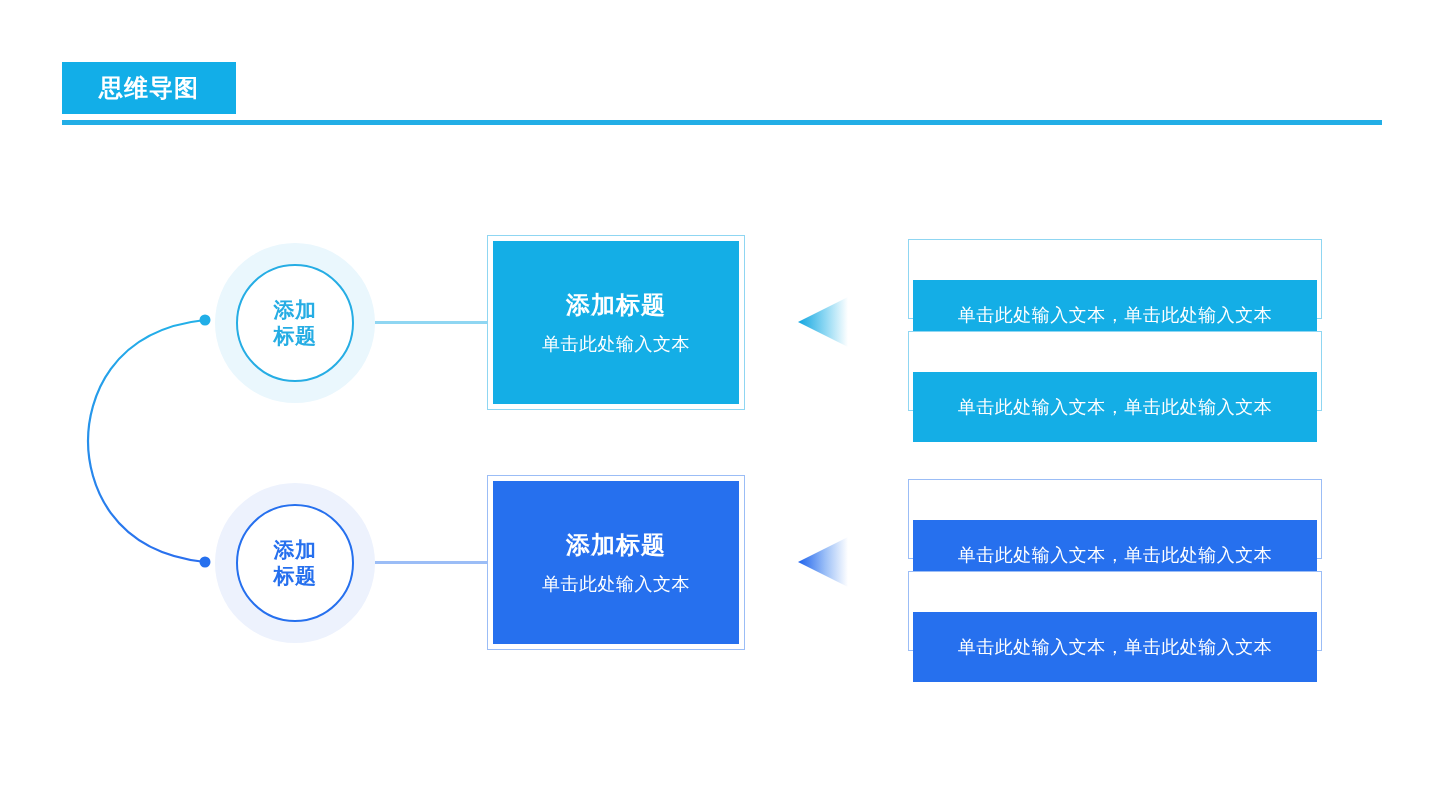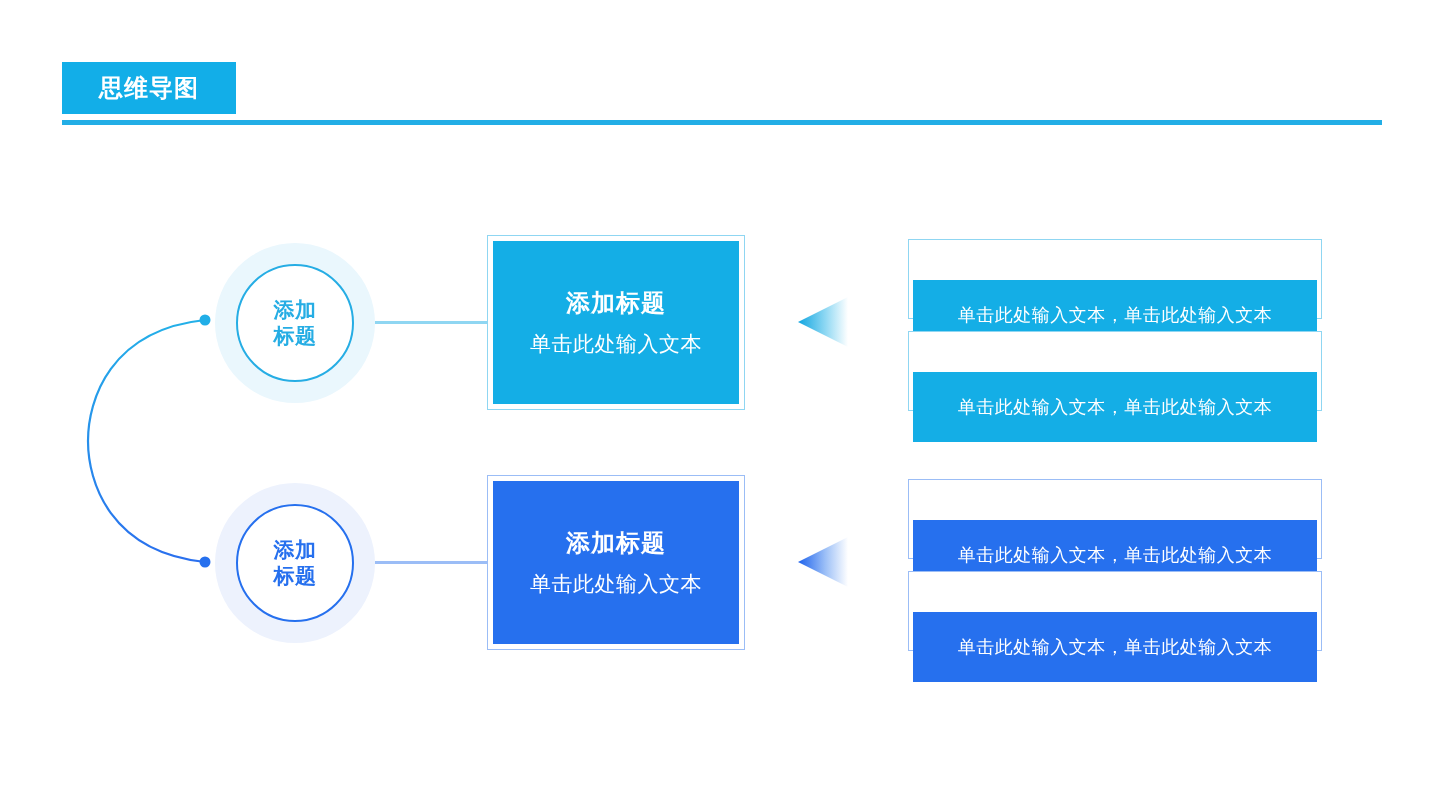--- a/index.html
+++ b/index.html
@@ -160,21 +160,21 @@
   .title-card-heading {
     color: #ffffff;
     font-size: 24px;
     font-weight: bold;
     letter-spacing: 1px;
     line-height: 1;
     margin-bottom: 18px;
   }
   .title-card-sub {
     color: #ffffff;
-    font-size: 21px;
+    font-size: 18px;
     letter-spacing: 0.5px;
     line-height: 1;
   }
   #title-card-1 {
     left: 487px;
     top: 235px;
     border: 1px solid #8FD6F2;
   }
   #title-card-1 .title-card-fill { background: #14AEE6; }
   #title-card-2 {

